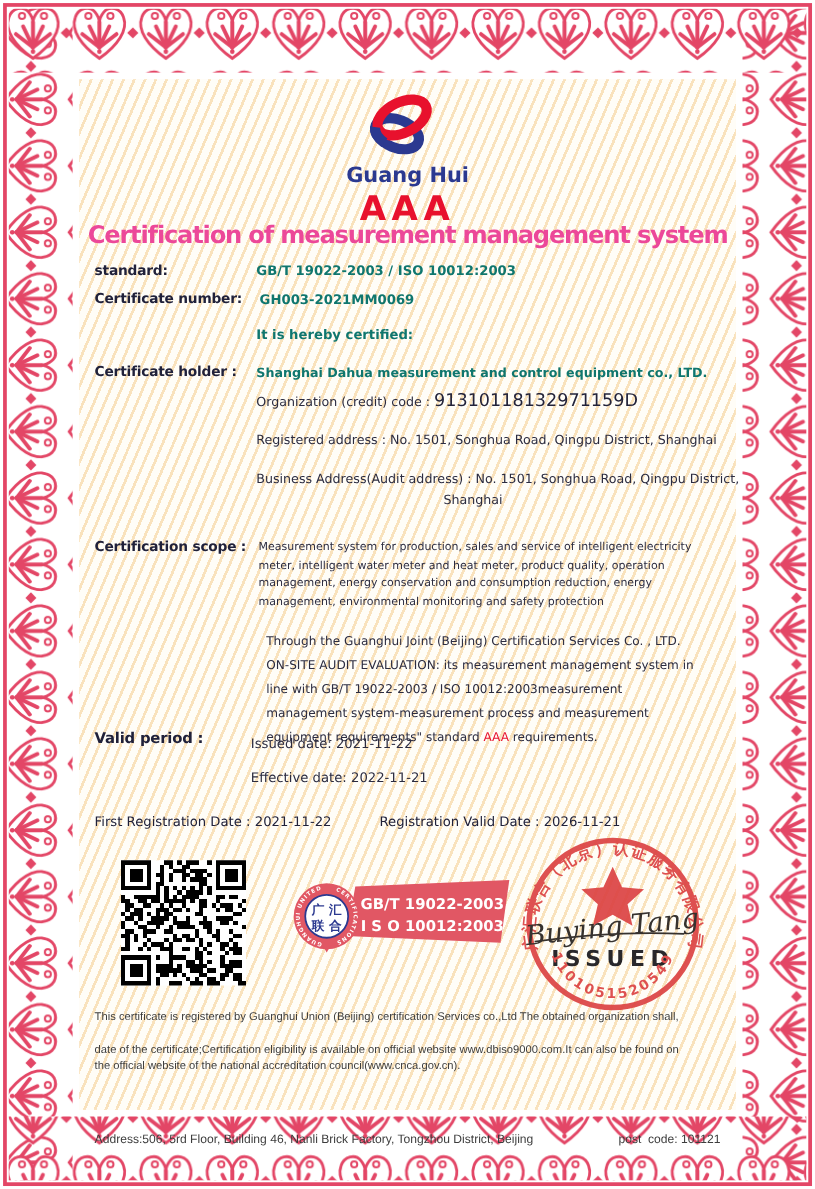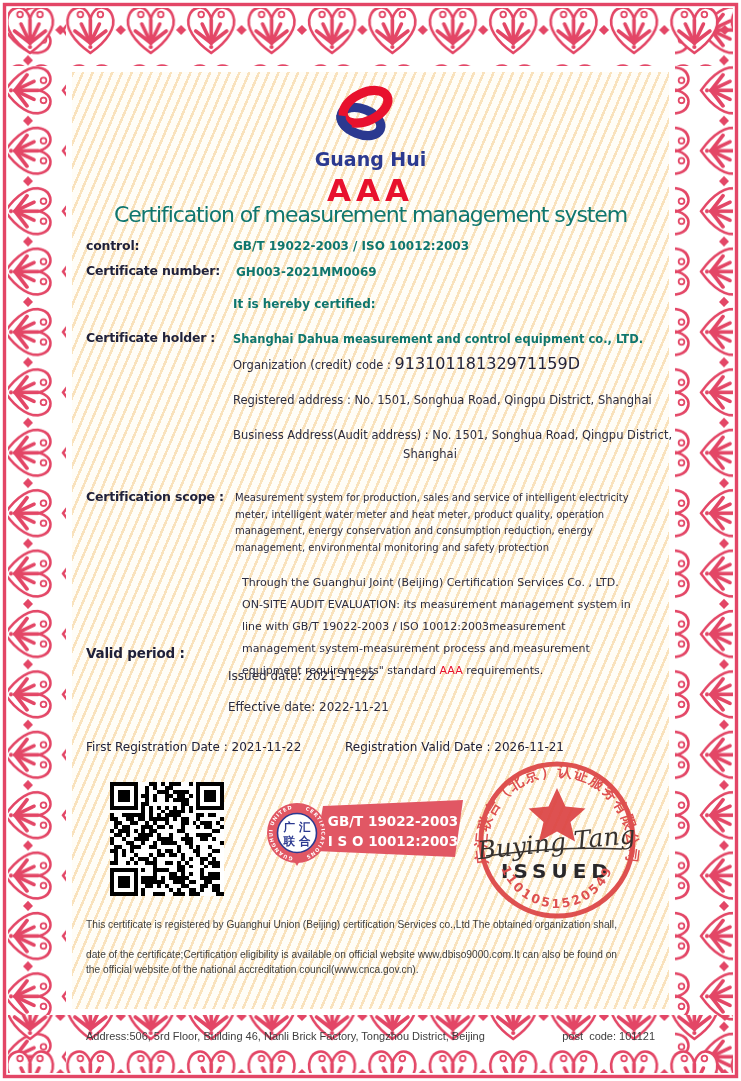--- a/index.html
+++ b/index.html
@@ -12,21 +12,21 @@
     background:
       repeating-linear-gradient(113deg,
         rgba(243,199,130,0.50) 0px, rgba(243,199,130,0.50) 2.5px,
         rgba(255,255,255,0) 2.5px, rgba(255,255,255,0) 9px),
       #fffdf7;}
   .center{text-align:center;}
   .nowrap{white-space:nowrap;}
   .prewrap{white-space:pre;}
   .brand-name{left:72px;top:148px;width:597px;font-size:19px;font-weight:bold;color:#2b3990;letter-spacing:0px;}
   .grade{left:72px;top:172px;width:597px;font-size:31px;font-weight:bold;color:#e8112d;letter-spacing:5px;}
-  .title{left:40px;top:202px;width:661px;font-size:22px;font-weight:normal;color:#0f766e;letter-spacing:-1.1px;}
+  .title{left:40px;top:202px;width:661px;font-size:22px;font-weight:bold;color:#ec4899;letter-spacing:-1.1px;}
   .lbl{font-weight:bold;font-size:12.5px;color:#20213a;letter-spacing:-0.2px;white-space:nowrap;}
   .val-b{font-weight:bold;font-size:11.5px;color:#0f766e;white-space:nowrap;}
   .val-r{font-weight:normal;font-size:11.5px;color:#2c2c40;white-space:nowrap;}
   .para{font-size:10px;line-height:16.5px;color:#2c2c40;}
   .para2{font-size:11px;line-height:22px;color:#2c2c40;margin-left:14px;}
   .red{color:#e8112d;}
   .regrow{font-weight:normal;font-size:12px;color:#20213a;white-space:nowrap;}
   .fineprint{font-family:"Liberation Sans",sans-serif;font-size:10.2px;line-height:15px;color:#3d3d3d;white-space:nowrap;}
   .addr-row{left:86px;top:982px;width:569px;display:flex;justify-content:space-between;
             font-family:"Liberation Sans",sans-serif;font-size:11px;color:#3d3d3d;white-space:pre;margin-top:48px;}
@@ -72,21 +72,21 @@
   <svg class="abs" style="left:325px;top:79px" width="78" height="68" viewBox="0 0 100 88">
     <ellipse cx="46" cy="55" rx="27" ry="16.5" transform="rotate(22 46 55)" fill="none" stroke="#2b3990" stroke-width="12"></ellipse>
     <ellipse cx="52" cy="36" rx="31" ry="18" transform="rotate(-26 52 36)" fill="none" stroke="#e8112d" stroke-width="12"></ellipse>
     <ellipse cx="46" cy="55" rx="27" ry="16.5" transform="rotate(22 46 55)" fill="none" stroke="#2b3990" stroke-width="12" pathLength="100" stroke-dasharray="16 84" stroke-dashoffset="-32"></ellipse>
   </svg>
 
   <div class="abs center brand-name nowrap">Guang Hui</div>
   <div class="abs center grade nowrap">AAA</div>
   <div class="abs center title nowrap">Certification of measurement management system</div>
 
-  <div class="abs lbl" style="left:86px;top:238px">control:</div>
+  <div class="abs lbl" style="left:86px;top:238px">standard:</div>
   <div class="abs val-b" style="left:233px;top:239px;font-size:12px">GB/T 19022-2003 / ISO 10012:2003</div>
 
   <div class="abs lbl" style="left:86px;top:263px">Certificate number:</div>
   <div class="abs val-b" style="left:236px;top:265px;font-size:12px">GH003-2021MM0069</div>
 
   <div class="abs val-b" style="left:233px;top:297px;font-size:12px">It is hereby certified:</div>
 
   <div class="abs lbl" style="left:86px;top:330px">Certificate holder :</div>
   <div class="abs val-b" style="left:233px;top:332px">Shanghai Dahua measurement and control equipment co., LTD.</div>
 
@@ -99,21 +99,21 @@
   <div class="abs val-r prewrap" style="left:233px;top:428px">Business   Address(Audit address) : No. 1501, Songhua Road, Qingpu District,</div>
   <div class="abs val-r center" style="left:300px;top:447px;width:260px">Shanghai</div>
 
   <div class="abs lbl" style="left:86px;top:489px">Certification scope :</div>
   <div class="abs para" style="left:235px;top:490px;width:428px">Measurement system for production, sales and service of intelligent electricity meter, intelligent water meter and heat meter, product quality, operation management, energy conservation and consumption reduction, energy management, environmental monitoring and safety protection</div>
 
   <div class="abs para2" style="left:228px;top:572px;width:390px">
     <span>Through the Guanghui Joint (Beijing) Certification Services Co. , LTD. ON-SITE AUDIT EVALUATION: its measurement management system in line with GB/T 19022-2003 / ISO 10012:2003measurement management system-measurement process and measurement equipment requirements" standard </span><span class="red">AAA</span><span> requirements.</span>
   </div>
 
-  <div class="abs lbl" style="left:86px;top:645px;font-size:13.5px">Valid period :</div>
+  <div class="abs lbl" style="left:86px;top:663px;font-size:13.5px">Valid period :</div>
   <div class="abs val-r prewrap" style="left:228px;top:669px;font-size:12px">Issued    date: 2021-11-22</div>
   <div class="abs val-r" style="left:228px;top:700px;font-size:12px">Effective date: 2022-11-21</div>
 
   <div class="abs regrow" style="left:86px;top:740px">First Registration Date : 2021-11-22</div>
   <div class="abs regrow" style="left:345px;top:740px">Registration Valid Date : 2026-11-21</div>
 
   <svg id="qr" class="abs" style="left:110px;top:782px" width="114" height="114" viewBox="0 0 29 29" shape-rendering="crispEdges">
     <rect x="0" y="0" width="29" height="29" fill="#ffffff"></rect>
   <rect x="10" y="0" width="1" height="1" fill="#000"></rect>
       <rect x="11" y="0" width="1" height="1" fill="#000"></rect>

